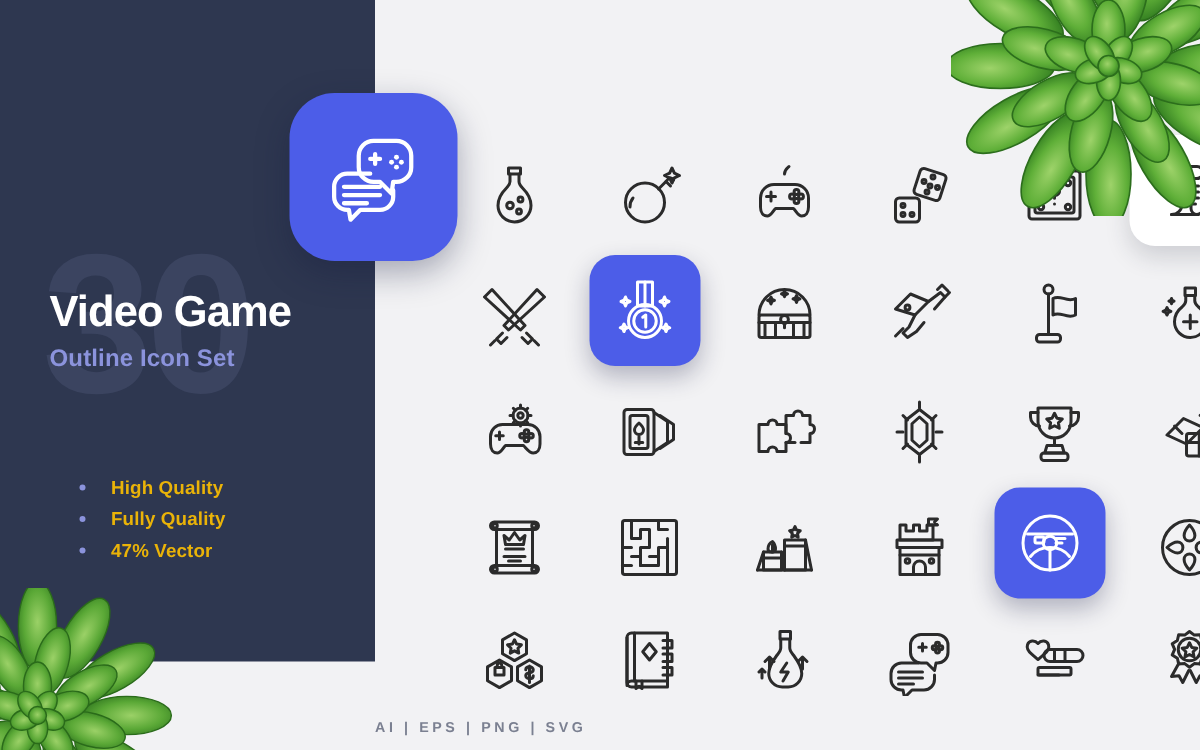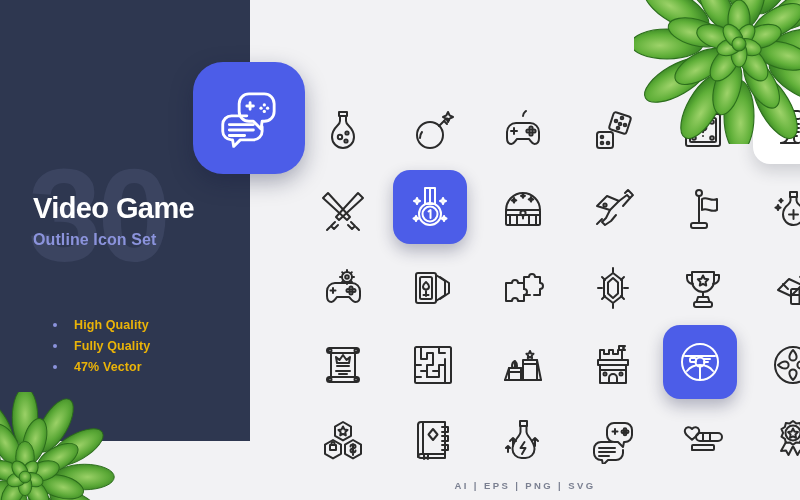--- a/index.html
+++ b/index.html
@@ -69,21 +69,21 @@
   .cell.card-white{
     background:#ffffff;border-radius:17px;
     box-shadow:0 7px 16px rgba(40,45,60,.18);
   }
   .cell.card-blue svg{stroke:#ffffff;}
   .stroke-dark{stroke:#2b2b2b;}
 
   
   .formats{
     position:absolute;left:0;right:0;bottom:9px;
-    text-align:center;width:800px;
+    width:800px;
     padding-left:250px;box-sizing:border-box;
     font-size:9.5px;font-weight:bold;letter-spacing:2.4px;
     color:#7b8091;
   }
 
   
   .plant{position:absolute;pointer-events:none;}
   .plant-tr{right:-44px;top:-56px;width:210px;height:200px;z-index:8;}
   .plant-bl{left:-66px;bottom:-62px;width:182px;height:170px;z-index:8;}
 </style>

